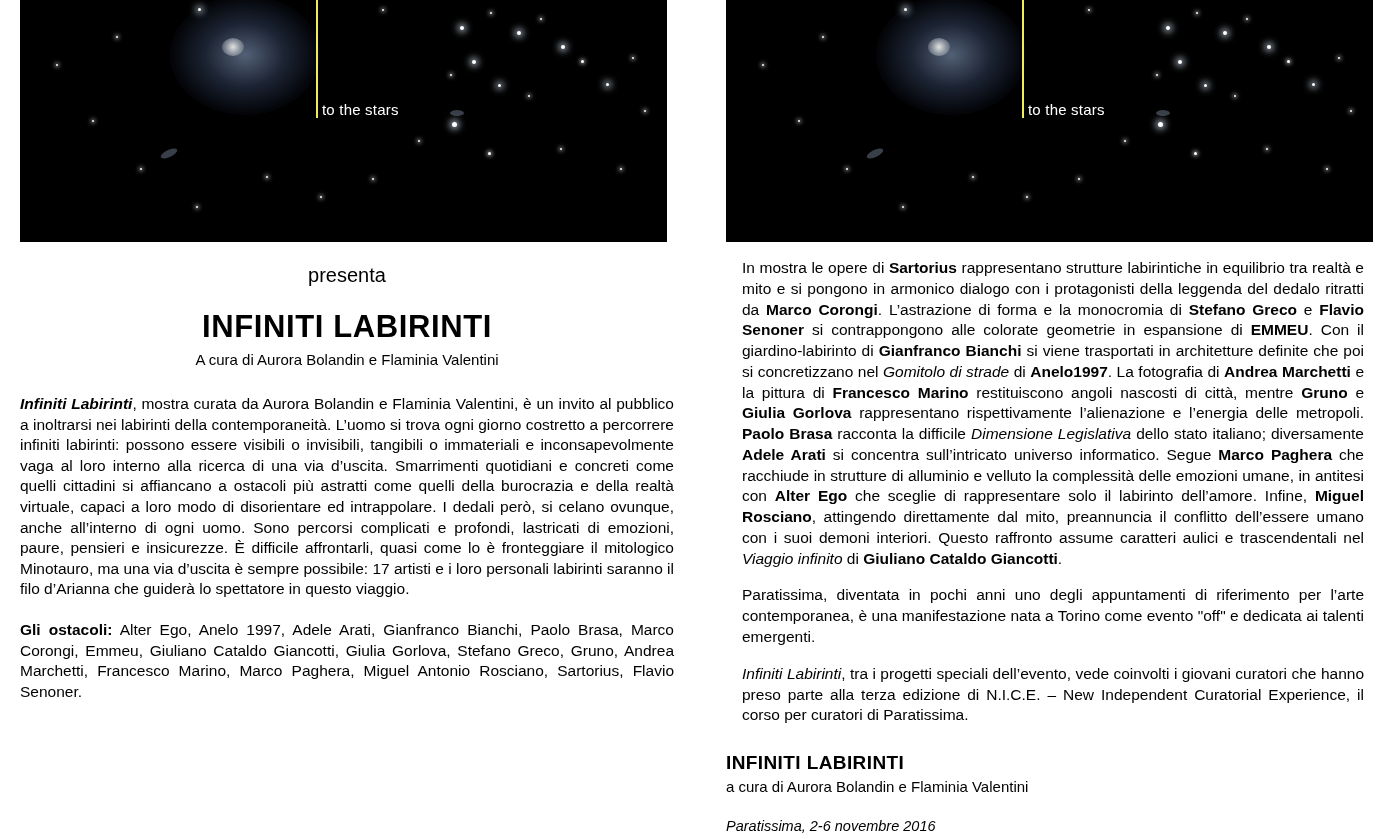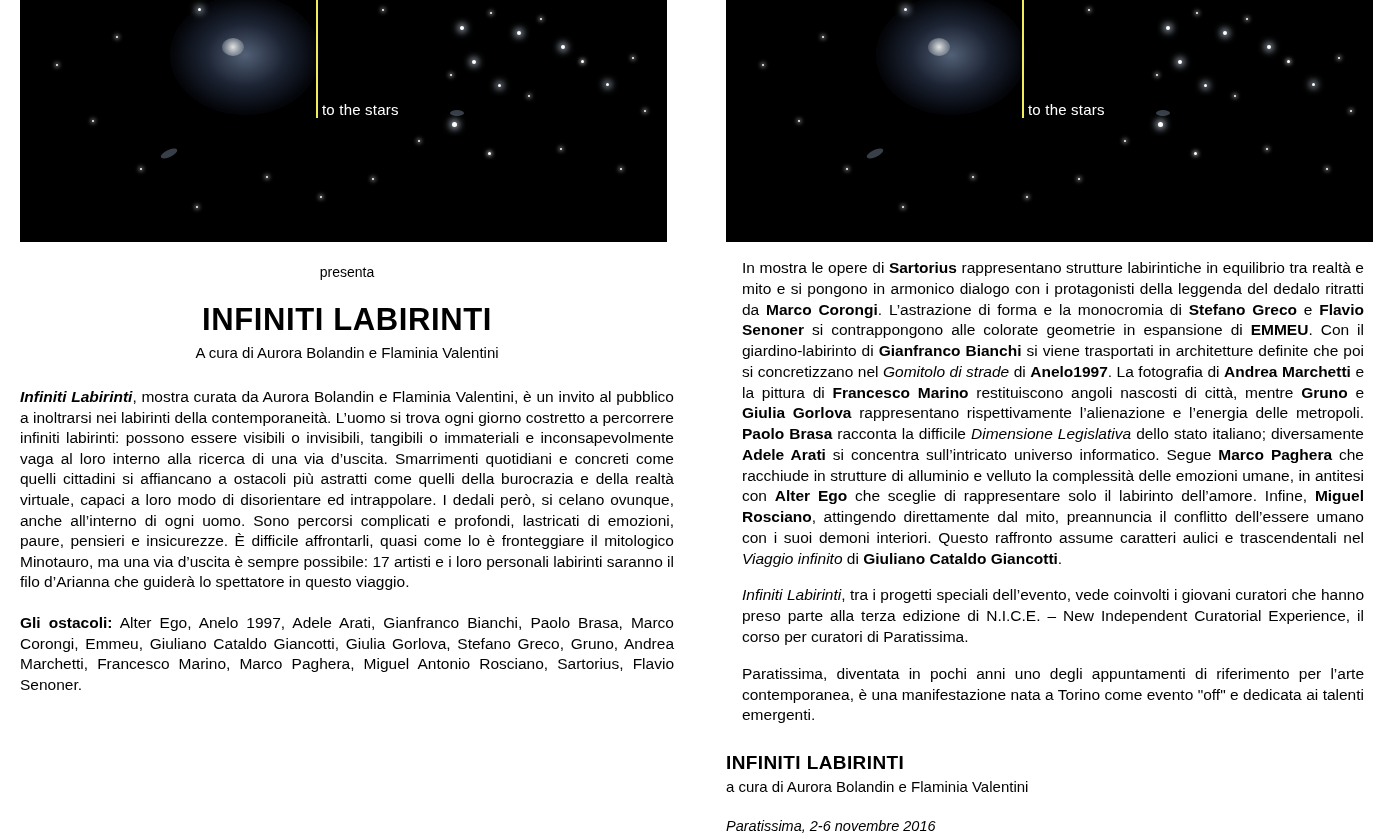--- a/index.html
+++ b/index.html
@@ -107,21 +107,21 @@
   }
   .subtitle-venue {
     font-size: 17px;
     margin-top: 4px;
   }
   .subtitle-date {
     font-size: 17px;
     margin-top: 1px;
   }
   .presenta {
-    font-size: 14px;
+    font-size: 20px;
     margin-top: 22px;
   }
   .big-title {
     font-size: 31px;
     font-weight: bold;
     letter-spacing: 0.6px;
     margin-top: 22px;
   }
   .curators {
     font-size: 15px;
@@ -257,23 +257,23 @@
         <div class="star glow" style="left:120px;top:168px;width:2px;height:2px;"></div>
         <div class="star glow" style="left:72px;top:120px;width:2px;height:2px;"></div>
         <div class="star glow" style="left:36px;top:64px;width:2px;height:2px;"></div>
         <div class="star glow" style="left:96px;top:36px;width:2px;height:2px;"></div>
         <div class="faint" style="left:140px;top:150px;width:18px;height:7px;transform:rotate(-25deg);"></div>
         <div class="faint" style="left:430px;top:110px;width:14px;height:6px;"></div>
       </div>
 
       <p class="para"><span>In mostra le opere di </span><b>Sartorius</b><span> rappresentano strutture labirintiche in equilibrio tra realtà e mito e si pongono in armonico dialogo con i protagonisti della leggenda del dedalo ritratti da </span><b>Marco Corongi</b><span>. L’astrazione di forma e la monocromia di </span><b>Stefano Greco</b><span> e </span><b>Flavio Senoner</b><span> si contrappongono alle colorate geometrie in espansione di </span><b>EMMEU</b><span>. Con il giardino-labirinto di </span><b>Gianfranco Bianchi</b><span> si viene trasportati in architetture definite che poi si concretizzano nel </span><i>Gomitolo di strade</i><span> di </span><b>Anelo1997</b><span>. La fotografia di </span><b>Andrea Marchetti</b><span> e la pittura di </span><b>Francesco Marino</b><span> restituiscono angoli nascosti di città, mentre </span><b>Gruno</b><span> e </span><b>Giulia Gorlova</b><span> rappresentano rispettivamente l’alienazione e l’energia delle metropoli. </span><b>Paolo Brasa</b><span> racconta la difficile </span><i>Dimensione Legislativa</i><span> dello stato italiano; diversamente </span><b>Adele Arati</b><span> si concentra sull’intricato universo informatico. Segue </span><b>Marco Paghera</b><span> che racchiude in strutture di alluminio e velluto la complessità delle emozioni umane, in antitesi con </span><b>Alter Ego</b><span> che sceglie di rappresentare solo il labirinto dell’amore. Infine, </span><b>Miguel Rosciano</b><span>, attingendo direttamente dal mito, preannuncia il conflitto dell’essere umano con i suoi demoni interiori. Questo raffronto assume caratteri aulici e trascendentali nel </span><i>Viaggio infinito</i><span> di </span><b>Giuliano Cataldo Giancotti</b><span>.</span></p>
 
+      <p class="para">Paratissima, diventata in pochi anni uno degli appuntamenti di riferimento per l’arte contemporanea, è una manifestazione nata a Torino come evento "off" e dedicata ai talenti emergenti.</p>
+
       <p class="para"><i>Infiniti Labirinti</i><span>, tra i progetti speciali dell’evento, vede coinvolti i giovani curatori che hanno preso parte alla terza edizione di N.I.C.E. – New Independent Curatorial Experience, il corso per curatori di Paratissima.</span></p>
-
-      <p class="para">Paratissima, diventata in pochi anni uno degli appuntamenti di riferimento per l’arte contemporanea, è una manifestazione nata a Torino come evento "off" e dedicata ai talenti emergenti.</p>
 
       <div class="closing-title">INFINITI LABIRINTI</div>
       <div class="closing-sub">a cura di Aurora Bolandin e Flaminia Valentini</div>
       <div class="closing-info">
         <div>Paratissima, 2-6 novembre 2016</div>
         <div>Inaugurazione: mercoledì 2 novembre, dalle ore 18</div>
       </div>
     </div>
 
   </div>

